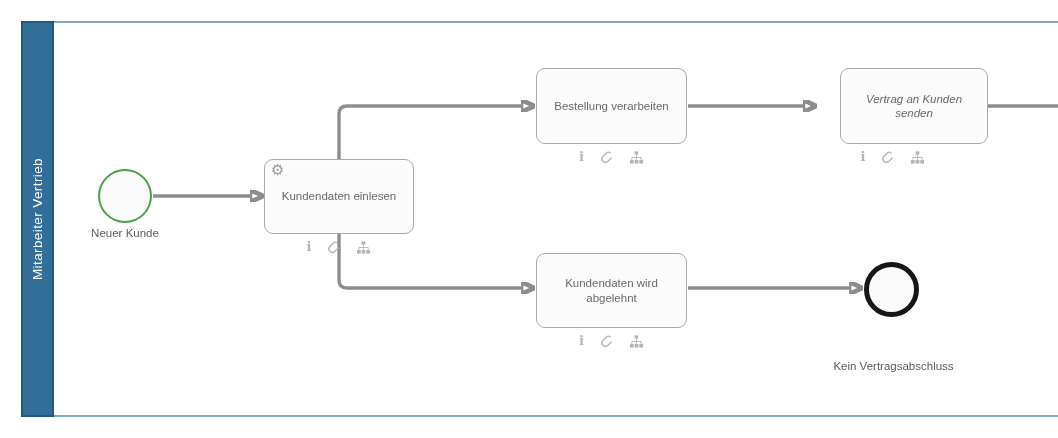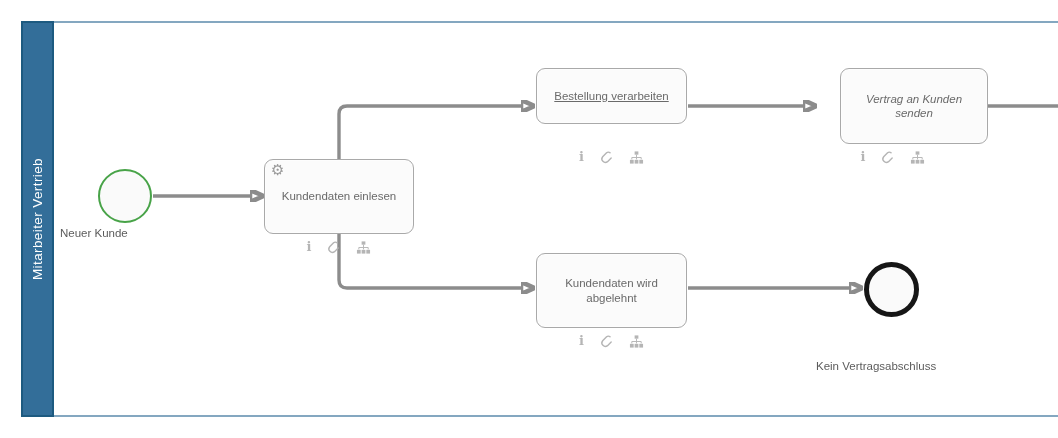--- a/index.html
+++ b/index.html
@@ -47,21 +47,21 @@
     justify-content:center;gap:15px;height:16px;
   }
   .badge-info{
     font-family:"DejaVu Serif",serif;font-weight:bold;font-style:normal;
     font-size:13px;color:var(--badge-icon);line-height:14px;
   }
   .event{position:absolute;z-index:4;border-radius:50%;background:#fafafa;}
   .event.start{width:54px;height:54px;border:2.2px solid var(--start-stroke);}
   .event.end{width:55px;height:55px;border:5.5px solid var(--end-stroke);}
   .node-label{
-    position:absolute;z-index:4;text-align:left;color:var(--label-color);
+    position:absolute;z-index:4;text-align:center;color:var(--label-color);
     font-size:11.5px;white-space:nowrap;
   }
 </style>
 </head>
 <body>
 
 <div class="canvas">
 
   <div class="pool"></div>
 
@@ -99,21 +99,21 @@
       <g fill="#b5b5b5" stroke="#b5b5b5" stroke-width="1">
         <rect x="6" y="1.5" width="4" height="3.5" stroke="none"></rect>
         <path d="M8 5 V8 M3 8 H13 M3 8 V10 M8 8 V10 M13 8 V10" fill="none"></path>
         <rect x="1" y="10.5" width="4" height="4" stroke="none"></rect>
         <rect x="6" y="10.5" width="4" height="4" stroke="none"></rect>
         <rect x="11" y="10.5" width="4" height="4" stroke="none"></rect>
       </g>
     </svg>
   </div>
 
-  <div class="task" style="left:536px;top:68px;width:151px;height:56px;text-decoration:underline;">
+  <div class="task" style="left:536px;top:68px;width:151px;height:76px;">
     <span class="task-label">Bestellung verarbeiten</span>
   </div>
   <div class="badges" style="left:536px;top:149px;width:151px;">
     <span class="badge-info">i</span>
     <svg width="15" height="15" viewBox="0 0 16 16">
       <path d="M11.8 3.0 a2.6 2.6 0 0 0 -3.7 0 L3.9 7.2 a3.7 3.7 0 0 0 5.2 5.2 l3.9 -3.9" fill="none" stroke="#b5b5b5" stroke-width="1.5" stroke-linecap="round"></path>
     </svg>
     <svg width="15" height="15" viewBox="0 0 16 16">
       <g fill="#b5b5b5" stroke="#b5b5b5" stroke-width="1">
         <rect x="6" y="1.5" width="4" height="3.5" stroke="none"></rect>

